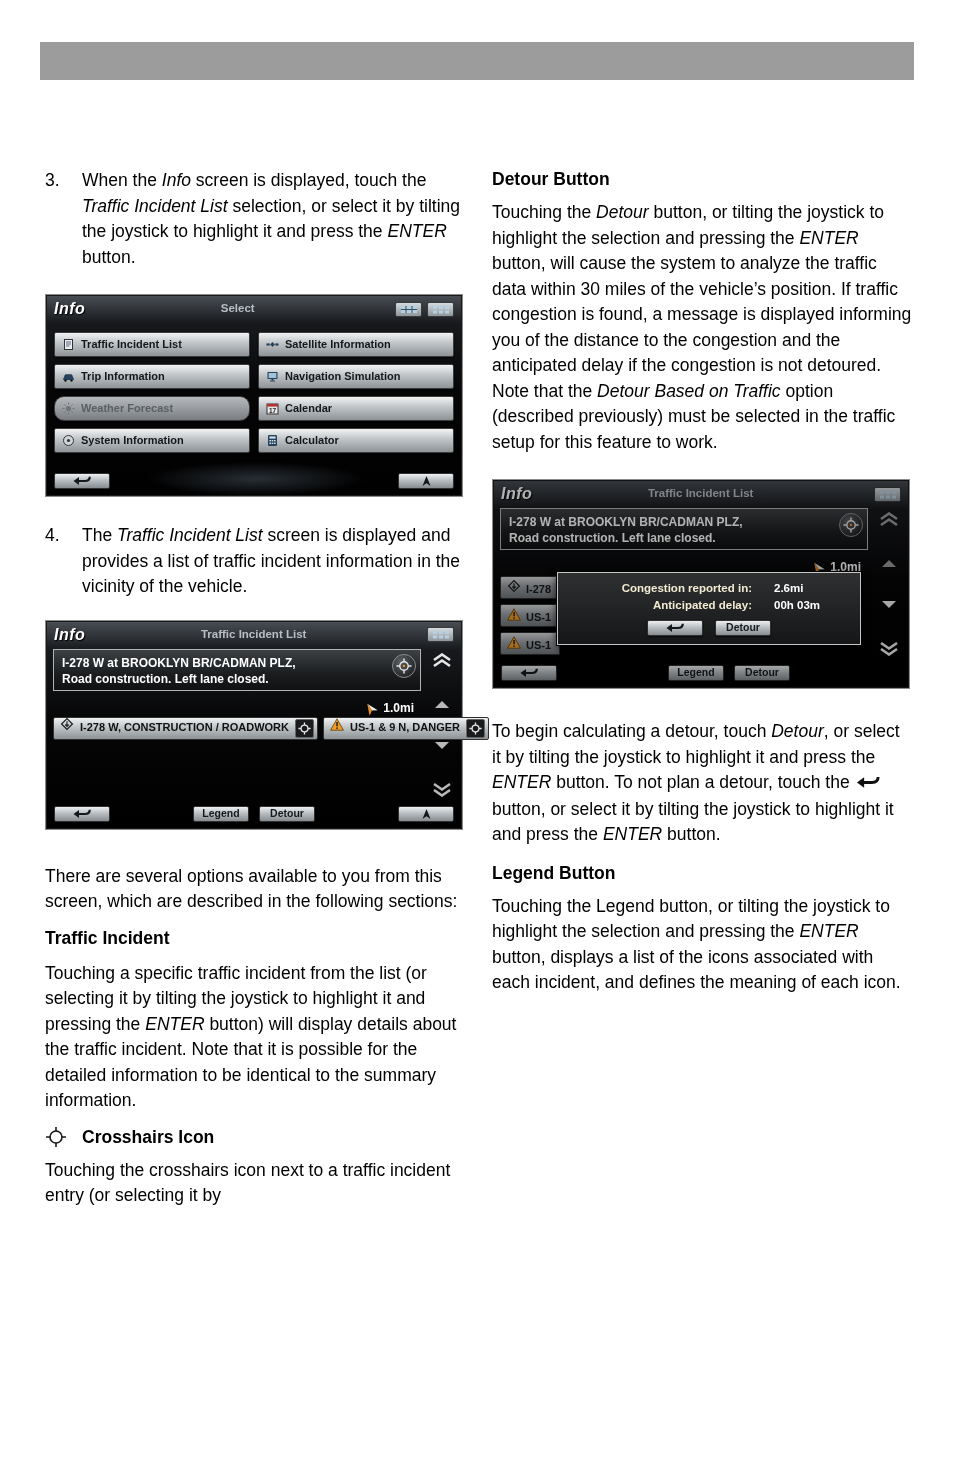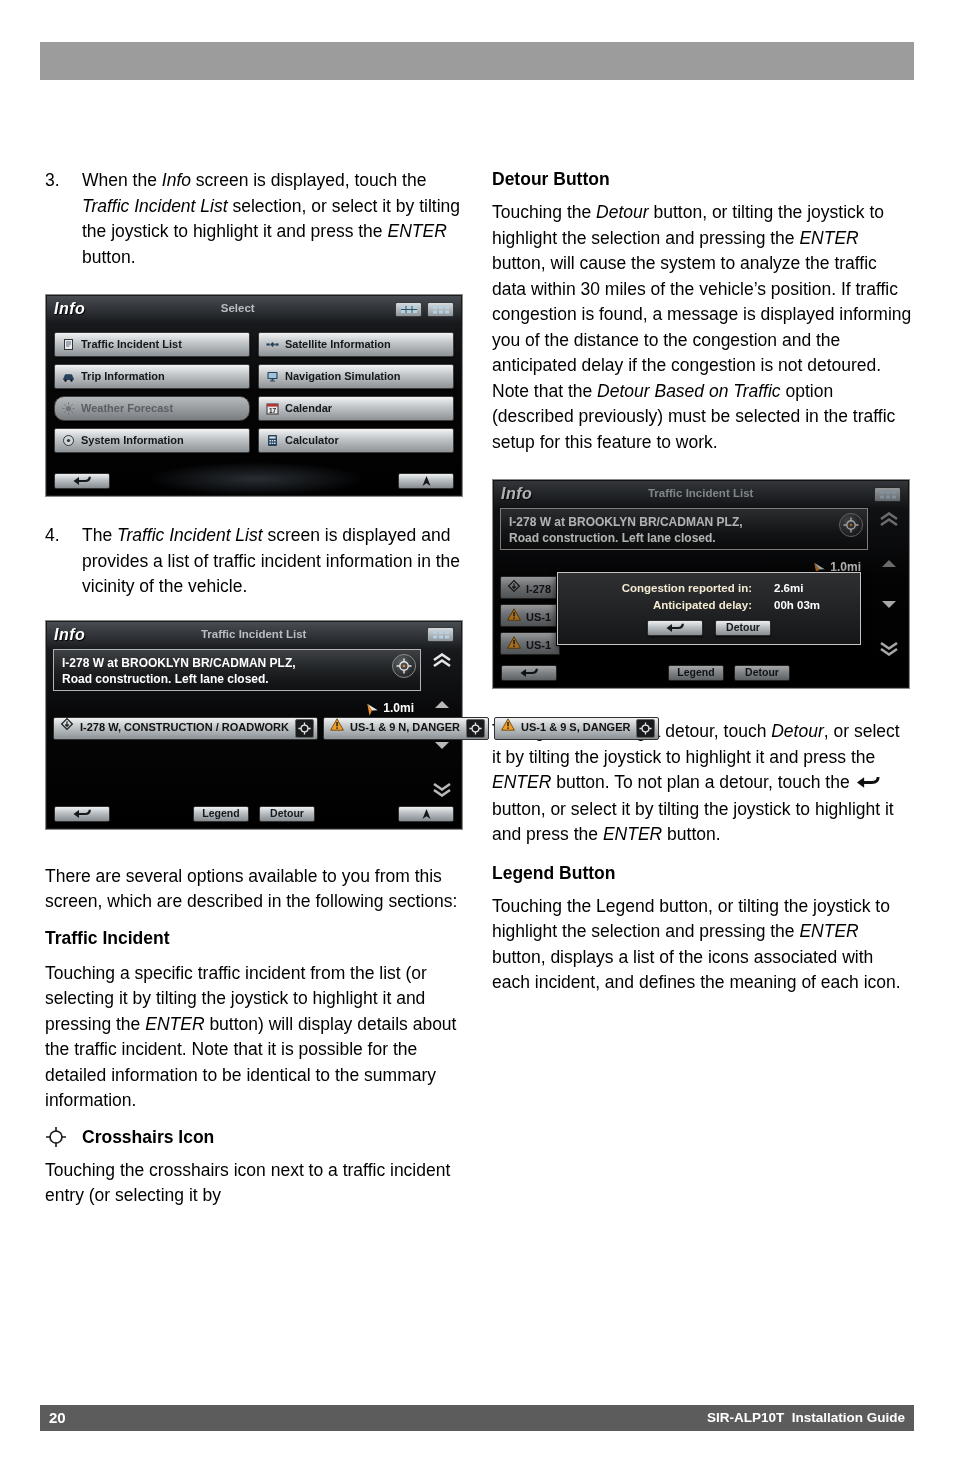--- a/index.html
+++ b/index.html
@@ -337,34 +337,20 @@
                 <rect x="6.3" y="9.4" width="1.5" height="1.5" fill="#222"></rect>
               </svg></span>
           <span class="lbl">US-1 &amp; 9 N, DANGER</span>
           <span class="row-crosshair">
               <svg width="13" height="13" viewBox="0 0 16 16">
                 <circle cx="8" cy="8" r="4.2" fill="none" stroke="#e8e8e8" stroke-width="1.6"></circle>
                 <path d="M8 0.5 V3.6 M8 12.4 V15.5 M0.5 8 H3.6 M12.4 8 H15.5" stroke="#e8e8e8" stroke-width="1.6"></path>
               </svg>
             </span>
         </div>
-        <div class="inc-row">
-          <span class="ic"><svg width="14" height="13" viewBox="0 0 14 13">
-                <polygon points="7,0.8 13.4,12.2 0.6,12.2" fill="#f09d2a" stroke="#5c3c00" stroke-width="0.8"></polygon>
-                <rect x="6.3" y="4" width="1.5" height="4.3" fill="#222"></rect>
-                <rect x="6.3" y="9.4" width="1.5" height="1.5" fill="#222"></rect>
-              </svg></span>
-          <span class="lbl">US-1 &amp; 9 S, DANGER</span>
-          <span class="row-crosshair">
-              <svg width="13" height="13" viewBox="0 0 16 16">
-                <circle cx="8" cy="8" r="4.2" fill="none" stroke="#e8e8e8" stroke-width="1.6"></circle>
-                <path d="M8 0.5 V3.6 M8 12.4 V15.5 M0.5 8 H3.6 M12.4 8 H15.5" stroke="#e8e8e8" stroke-width="1.6"></path>
-              </svg>
-            </span>
-        </div>
       </div>
       <div class="scroll-strip">
         <span class="scroll-btn">
             <svg width="22" height="15" viewBox="0 0 22 15">
               <path d="M3 7 L11 1.5 L19 7" fill="none" stroke="#e6e6e6" stroke-width="2.6"></path>
               <path d="M3 13 L11 7.5 L19 13" fill="none" stroke="#e6e6e6" stroke-width="2.6"></path>
             </svg>
           </span>
         <span class="scroll-btn">
             <svg width="16" height="9" viewBox="0 0 16 9">
@@ -552,18 +538,14 @@
       <span><span>To begin calculating a detour, touch </span><i>Detour</i><span>, or select it by tilting the joystick to highlight it and press the </span><i>ENTER</i><span> button. To not plan a detour, touch the</span></span><span class="inline-return"><svg width="26" height="13" viewBox="0 0 20 10">
             <path d="M7 1 L1.5 5 L7 9 Z" fill="#111"></path>
             <path d="M5.5 5 H13 C16.5 5 17.8 3.6 17.8 0.8" fill="none" stroke="#111" stroke-width="2.2"></path>
           </svg></span><span><span>button, or select it by tilting the joystick to highlight it and press the </span><i>ENTER</i><span> button.</span></span>
     </p>
 
     <h3 class="mb10">Legend Button</h3>
     <p class="para indent"><span>Touching the Legend button, or tilting the joystick to highlight the selection and pressing the </span><i>ENTER</i><span> button, displays a list of the icons associated with each incident, and defines the meaning of each icon.</span></p>
   </div>
 
-  <div class="footer">
-    <span class="pg">20</span>
-    <span class="ft">SIR-ALP10T  Installation Guide</span>
-  </div>
 
 </div>
 
 </body></html>

